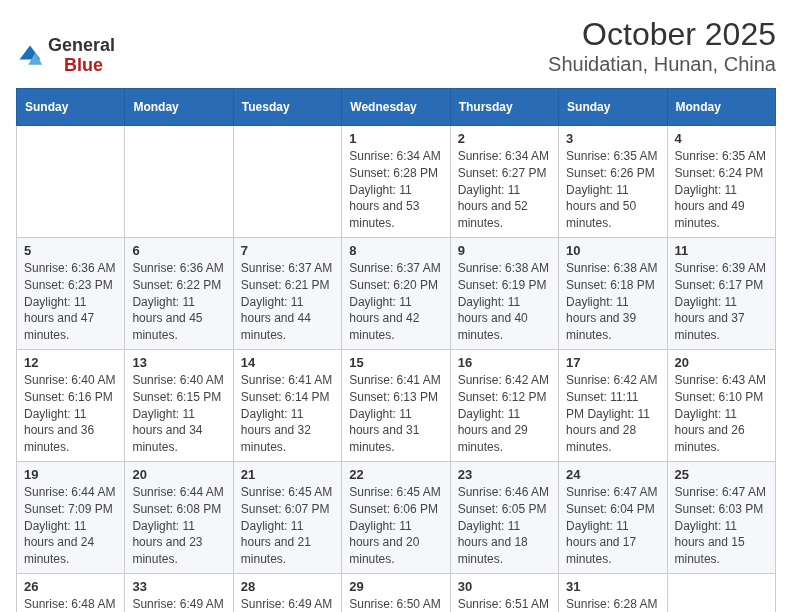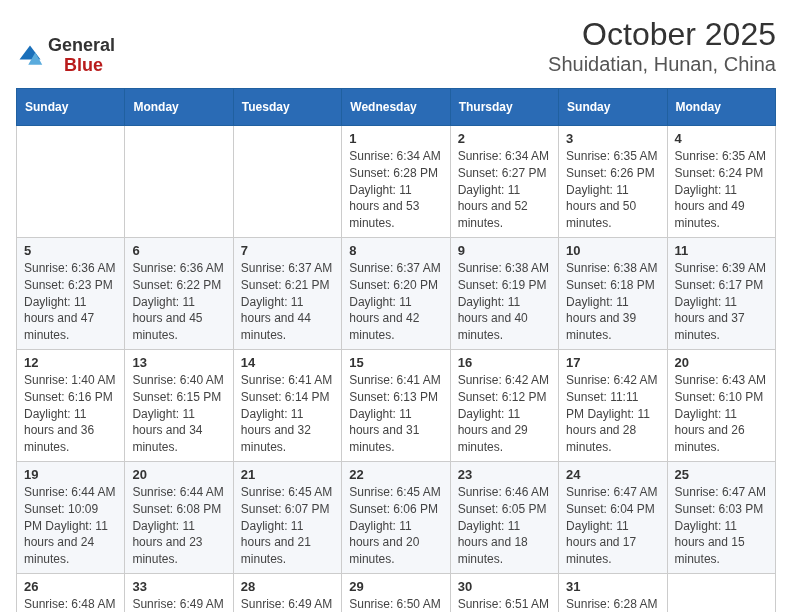--- a/index.html
+++ b/index.html
@@ -187,21 +187,21 @@
         <td>
           <span class="day-num">11</span>
           <div class="day-info">Sunrise: 6:39 AM
 Sunset: 6:17 PM
 Daylight: 11 hours and 37 minutes.</div>
         </td>
       </tr>
       <tr>
         <td>
           <span class="day-num">12</span>
-          <div class="day-info">Sunrise: 1:40 AM
+          <div class="day-info">Sunrise: 6:40 AM
 Sunset: 6:16 PM
 Daylight: 11 hours and 36 minutes.</div>
         </td>
         <td>
           <span class="day-num">13</span>
           <div class="day-info">Sunrise: 6:40 AM
 Sunset: 6:15 PM
 Daylight: 11 hours and 34 minutes.</div>
         </td>
         <td>
@@ -232,21 +232,21 @@
           <span class="day-num">20</span>
           <div class="day-info">Sunrise: 6:43 AM
 Sunset: 6:10 PM
 Daylight: 11 hours and 26 minutes.</div>
         </td>
       </tr>
       <tr>
         <td>
           <span class="day-num">19</span>
           <div class="day-info">Sunrise: 6:44 AM
-Sunset: 10:09 PM
+Sunset: 7:09 PM
 Daylight: 11 hours and 24 minutes.</div>
         </td>
         <td>
           <span class="day-num">20</span>
           <div class="day-info">Sunrise: 6:44 AM
 Sunset: 6:08 PM
 Daylight: 11 hours and 23 minutes.</div>
         </td>
         <td>
           <span class="day-num">21</span>

